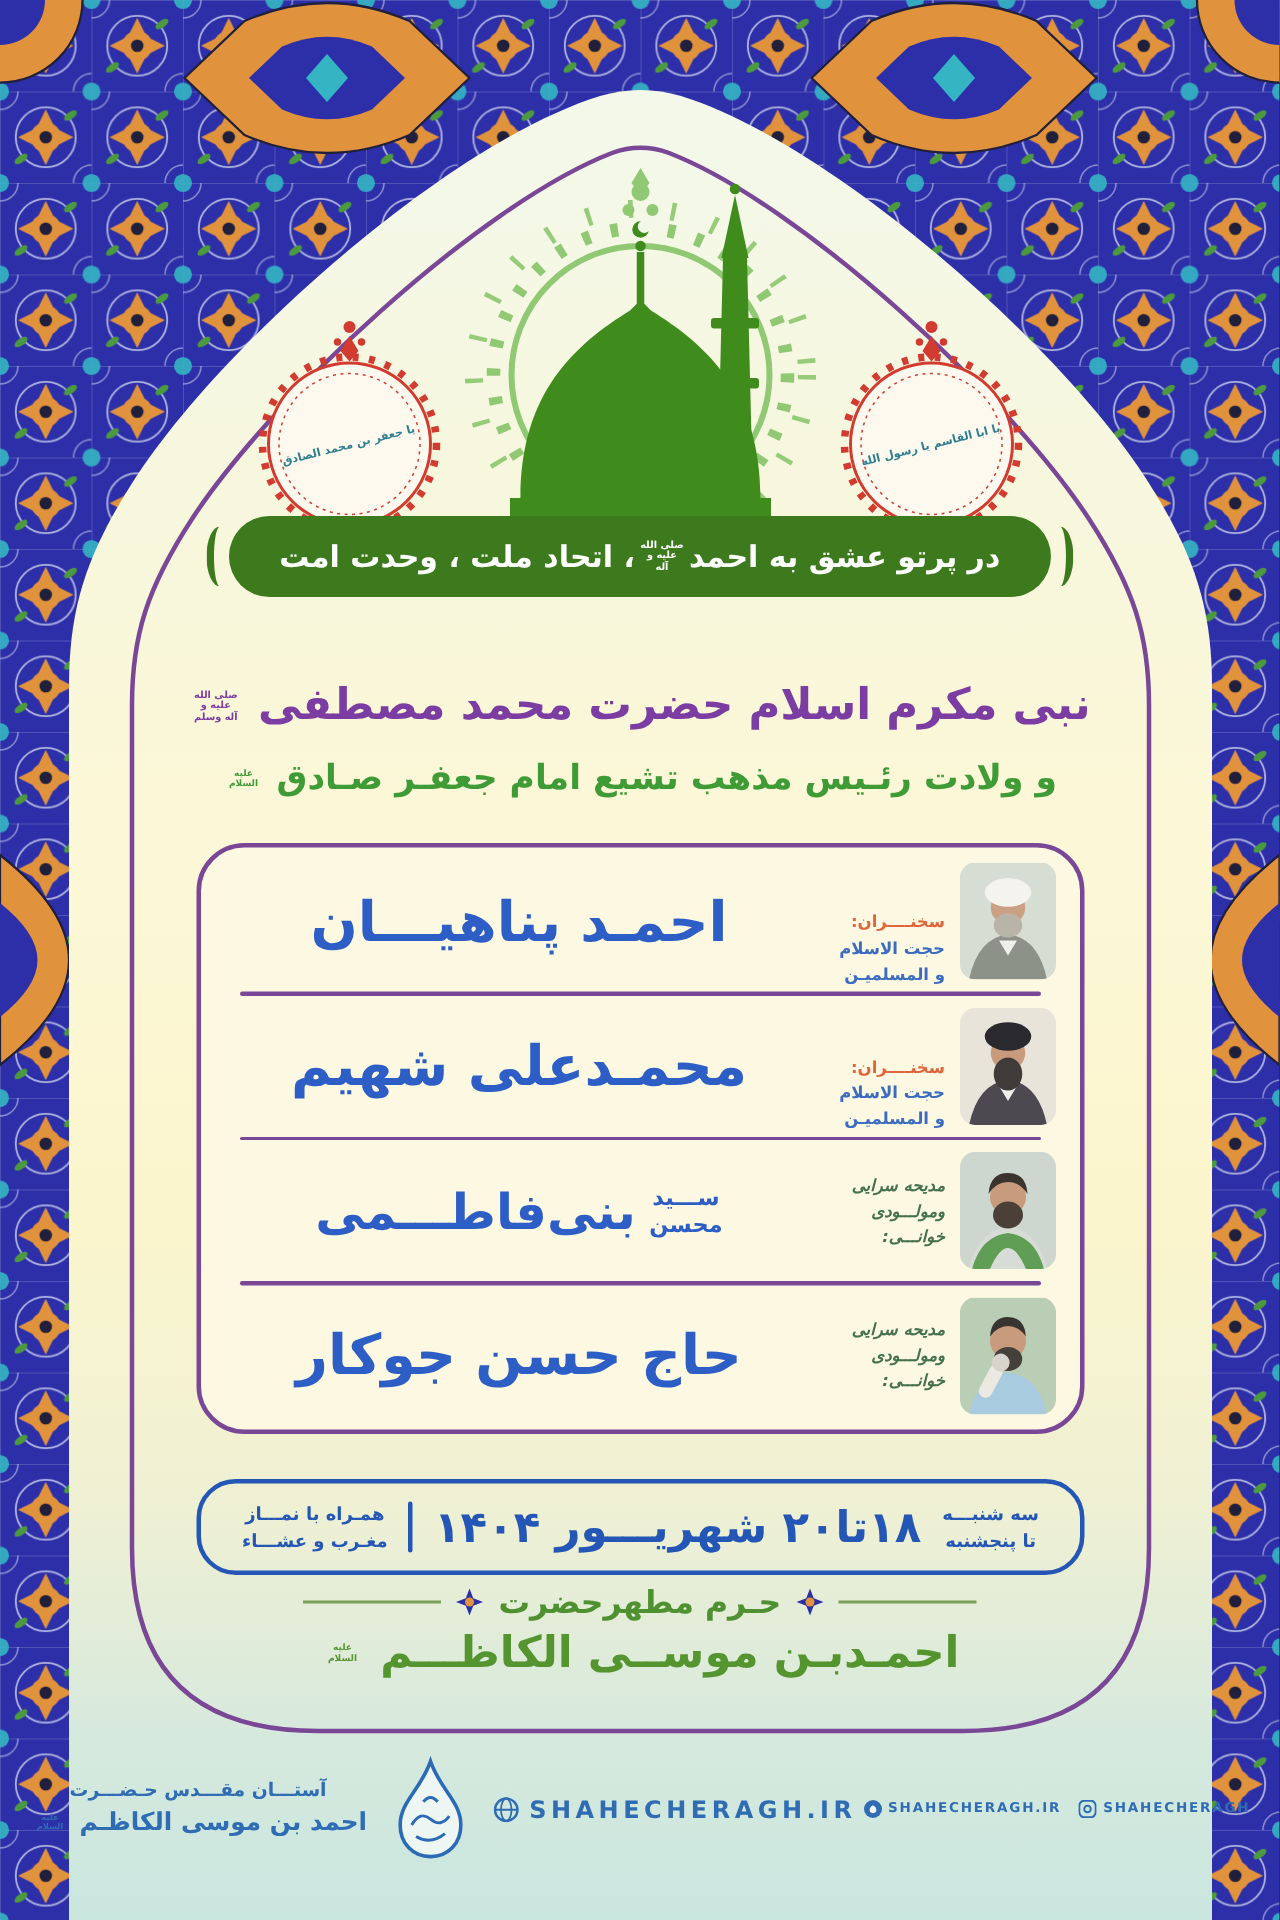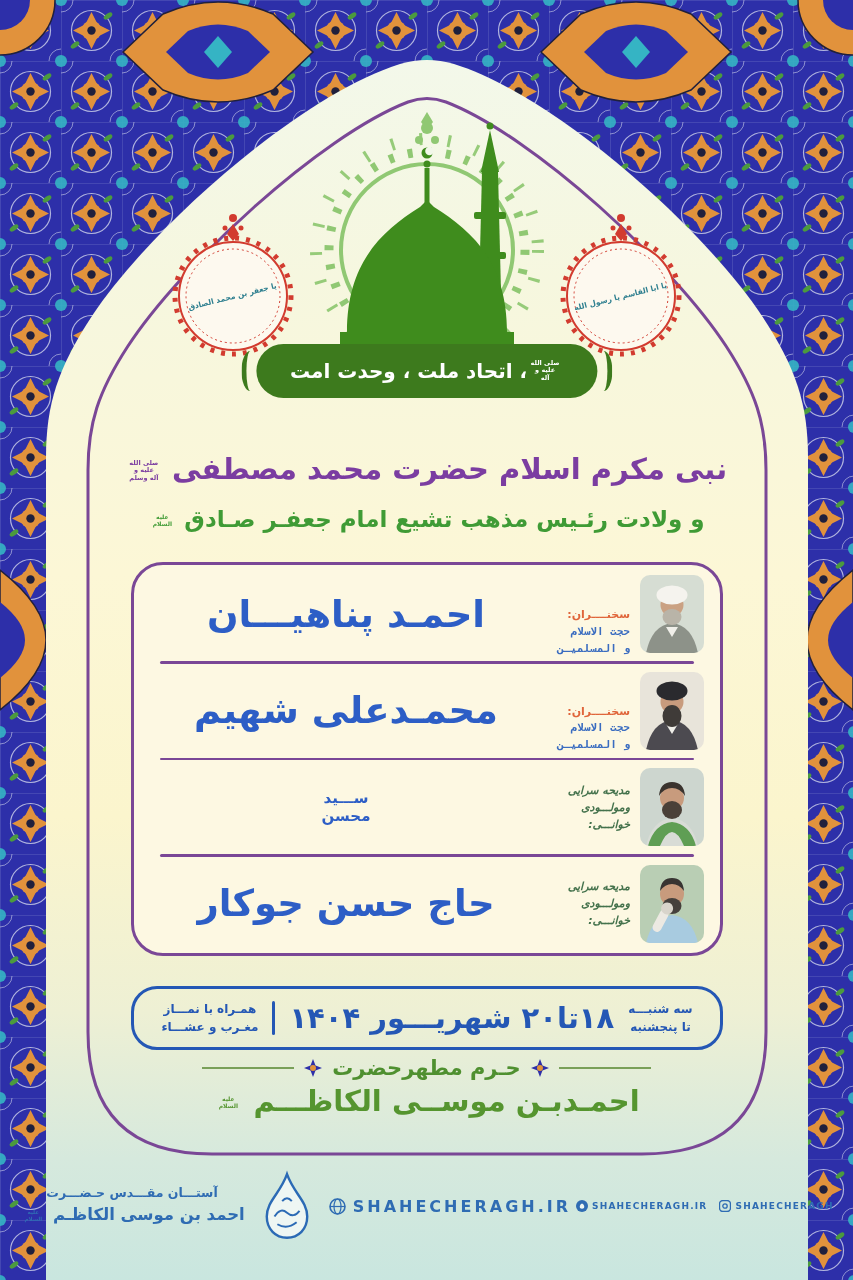--- a/index.html
+++ b/index.html
@@ -26,21 +26,21 @@
 
   
   .sbox{position:absolute;left:131px;top:562px;width:592px;height:394px;
         border:3px solid #7a4796;border-radius:32px;background:#fdf8e2;
         box-sizing:border-box;display:flex;flex-direction:column;padding:2px 0;}
   .srow{flex:1;display:flex;direction:rtl;align-items:center;padding:0 16px;}
   .sdiv{height:2.5px;background:#7a4796;margin:0 26px;border-radius:2px;}
   .photo{width:64px;height:78px;border-radius:10px;overflow:hidden;flex:0 0 auto;
          margin-left:10px;}
   .role{width:88px;font-size:11px;font-weight:bold;line-height:1.55;text-align:right;}
-  .sp .rl0{color:#e0653a;margin-top:36px;} .sp .rl1,.sp .rl2{color:#3a6cc0;font-family:Liberation Mono, monospace;}
+  .sp .rl0{color:#e0653a;margin-top:36px;} .sp .rl1,.sp .rl2{color:#3a6cc0;}
   .rc .rl0,.rc .rl1,.rc .rl2{color:#44724c;font-style:italic;}
   .sname{flex:1;text-align:center;color:#2d5ec6;font-weight:bold;font-size:37px;
          direction:rtl;display:flex;align-items:center;justify-content:center;gap:9px;}
   .sname.small{font-size:33px;}
   .nstack{font-size:15px;line-height:1.25;font-weight:bold;color:#2d5ec6;text-align:center;}
 
   
   .dbox{position:absolute;left:131px;top:986px;width:592px;height:64px;
         border:3px solid #2457b5;border-radius:26px;box-sizing:border-box;
         display:flex;direction:rtl;align-items:center;justify-content:center;gap:14px;
@@ -192,20 +192,21 @@
           <circle cx="621" cy="218" r="4"></circle>
         <circle cx="613" cy="228" r="2.5"></circle>
           <circle cx="629" cy="228" r="2.5"></circle>
       </g>
       <text font-size="7.5" fill="#2e7f8f" font-weight="bold" text-anchor="middle" transform="translate(621,299) rotate(-14)">یا ابا القاسم یا رسول الله</text>
     </g>
   </svg>
 
   <div class="banner" dir="rtl">
     <div class="wing l"></div>
+    <span>در پرتو عشق به احمد</span>
     <span class="hon">صلی الله علیه و آله</span>
     <span>، اتحاد ملت ، وحدت امت</span>
     <div class="wing r"></div>
   </div>
 
   <div class="h-purple" style="top:452px;">
     <span>نبی مکرم اسلام حضرت محمد مصطفی</span>
     <span class="hon" style="color:#7b3da1;">صلی الله علیه و آله وسلم</span>
   </div>
   <div class="h-green" style="top:506px;">
@@ -269,20 +270,21 @@
       <div class="role">
         <div class="rl0">مدیحه سرایی</div>
         <div class="rl1">ومولـــودی</div>
         <div class="rl2">خوانـــی:</div>
       </div>
       <div class="sname small">
         <span class="nstack">
           <span>ســـید</span><br>
           <span>محسن</span>
         </span>
+        <span>بنی‌فاطـــمی</span>
       </div>
     </div>
     <div class="sdiv"></div>
 
     <div class="srow rc">
       <div class="photo">
         <svg width="64" height="78" viewBox="0 0 64 78">
           <rect width="64" height="78" fill="#b9ceb4"></rect>
           <path d="M6,78 Q12,52 32,50 Q52,52 58,78 Z" fill="#a8cbe0"></path>
           <circle cx="32" cy="29" r="12" fill="#c89b7d"></circle>

